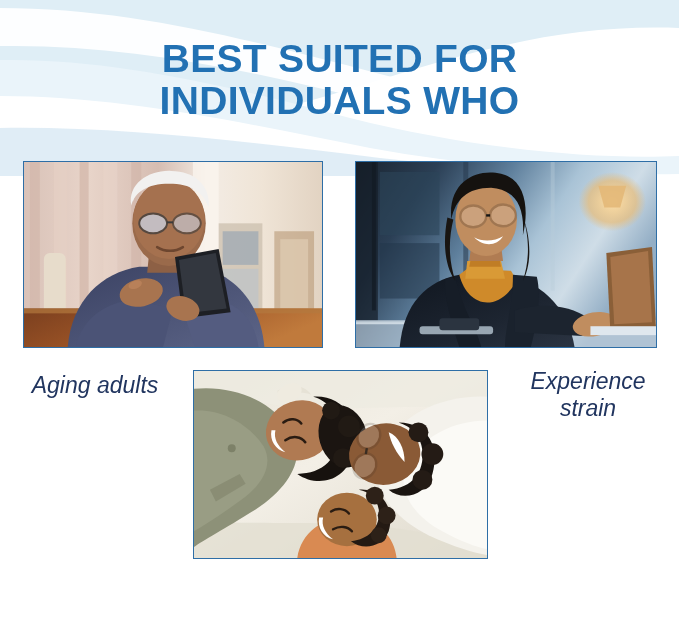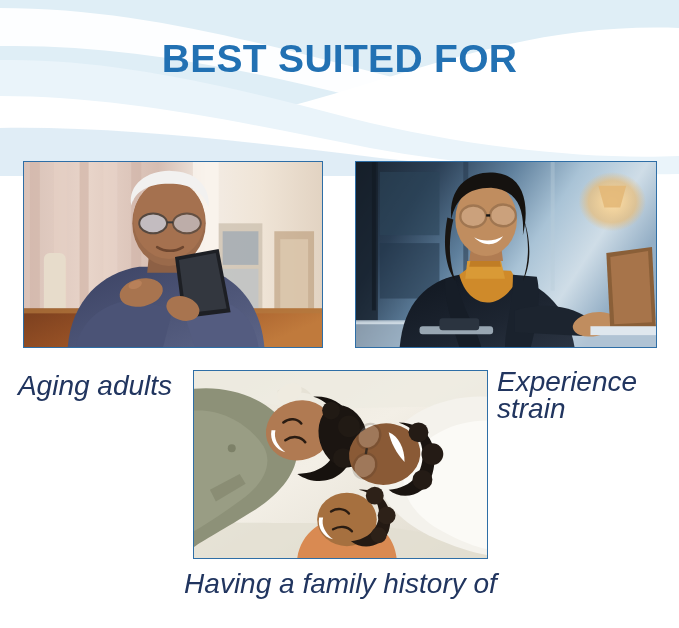--- a/index.html
+++ b/index.html
@@ -51,29 +51,29 @@
   #photo-worker  {left:355px;top:161px; width:302px; height:187px;}
   #photo-family  {left:193px;top:370px; width:295px; height:189px;}
 
   
   .caption{
     position:absolute;
     color:#21355f;
     font-family:"Liberation Sans", sans-serif;
     font-style:italic;
     font-weight:normal;
-    font-size:28px;
+    font-size:23px;
     line-height:27px;
     z-index:6;
   }
   #caption-aging{
     left:0px;top:372px;width:190px;text-align:center;
   }
   #caption-strain{
-    left:497px;top:368px;width:182px;text-align:left;
+    left:497px;top:368px;width:182px;text-align:center;
   }
   #caption-family{
     left:143px;top:570px;width:395px;text-align:center;
   }
   .caption .ln{display:block;}
 </style>
 </head>
 <body>
 
 <div id="infographic">
@@ -84,20 +84,21 @@
       <path d="M0,0 L679,0 L679,28 C560,24 470,52 360,86 C250,120 120,150 0,150 Z" fill="#dfeef6"></path>
       <path d="M0,8 C130,8 250,40 380,74 C500,104 600,116 679,112 L679,140 C590,146 480,128 360,98 C240,68 120,44 0,46 Z" fill="#ffffff" opacity="0.92"></path>
       <path d="M0,60 C110,58 230,86 350,118 C470,148 590,160 679,156 L679,176 L0,176 Z" fill="#eaf4fa"></path>
       <path d="M0,96 C120,96 240,122 370,148 C480,168 600,176 679,174 L679,176 L0,176 Z" fill="#ffffff"></path>
       <path d="M0,128 C120,126 250,142 380,158 C490,170 600,176 679,176 L0,176 Z" fill="#dbeaf4" opacity="0.85"></path>
     </svg>
   </div>
 
   <div class="heading">
     <span class="ln">BEST SUITED FOR</span>
+    <span class="ln">INDIVIDUALS WHO</span>
   </div>
 
   <div class="photo" id="photo-elder">
     <svg viewBox="0 0 300 187" preserveAspectRatio="none">
       <defs>
         <linearGradient id="elderWall" x1="0" y1="0" x2="1" y2="0">
           <stop offset="0%" stop-color="#d9c2b8"></stop>
           <stop offset="22%" stop-color="#e8d4c9"></stop>
           <stop offset="45%" stop-color="#d6bdb2"></stop>
           <stop offset="62%" stop-color="#f3ece4"></stop>
@@ -300,16 +301,15 @@
   <div class="caption" id="caption-aging">
     <span class="ln">Aging adults</span>
   </div>
 
   <div class="caption" id="caption-strain">
     <span class="ln">Experience</span>
     <span class="ln">strain</span>
   </div>
 
   <div class="caption" id="caption-family">
-    <span class="ln">Having a family history of</span>
   </div>
 
 </div>
 
 </body></html>

